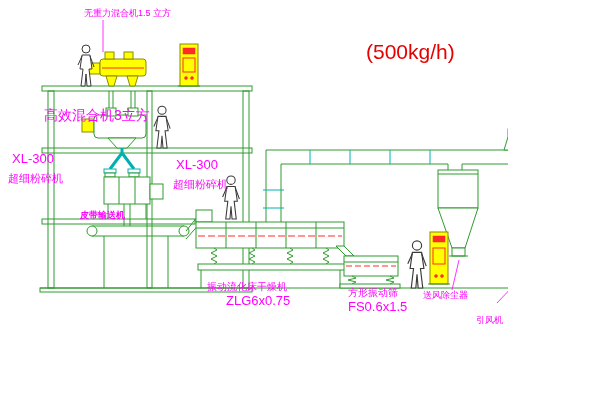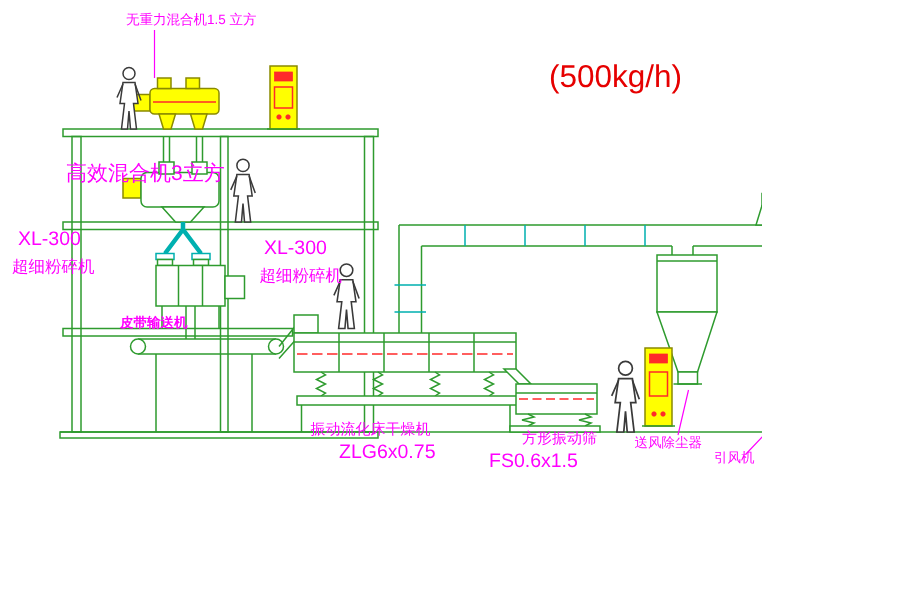--- a/index.html
+++ b/index.html
@@ -182,16 +182,16 @@
   <div class="lbl red" style="left:366px;top:40px;font-size:21px;">(500kg/h)</div>
   <div class="lbl" style="left:44px;top:108px;font-size:14px;">高效混合机3立方</div>
   <div class="lbl" style="left:12px;top:152px;font-size:13px;">XL-300</div>
   <div class="lbl" style="left:8px;top:172px;font-size:11px;">超细粉碎机</div>
   <div class="lbl" style="left:176px;top:158px;font-size:13px;">XL-300</div>
   <div class="lbl" style="left:173px;top:178px;font-size:11px;">超细粉碎机</div>
   <div class="lbl" style="left:80px;top:211px;font-size:9px;font-weight:bold;">皮带输送机</div>
   <div class="lbl" style="left:207px;top:281px;font-size:10px;">振动流化床干燥机</div>
   <div class="lbl" style="left:226px;top:294px;font-size:13px;text-align:center;">ZLG6x0.75</div>
   <div class="lbl" style="left:348px;top:287px;font-size:10px;">方形振动筛</div>
-  <div class="lbl" style="left:326px;top:300px;font-size:13px;">FS0.6x1.5</div>
+  <div class="lbl" style="left:348px;top:300px;font-size:13px;">FS0.6x1.5</div>
   <div class="lbl" style="left:423px;top:291px;font-size:9px;">送风除尘器</div>
-  <div class="lbl" style="left:476px;top:301px;font-size:9px;text-align:center;">引风机</div>
+  <div class="lbl" style="left:476px;top:316px;font-size:9px;text-align:center;">引风机</div>
 </div>
 
 </body></html>

